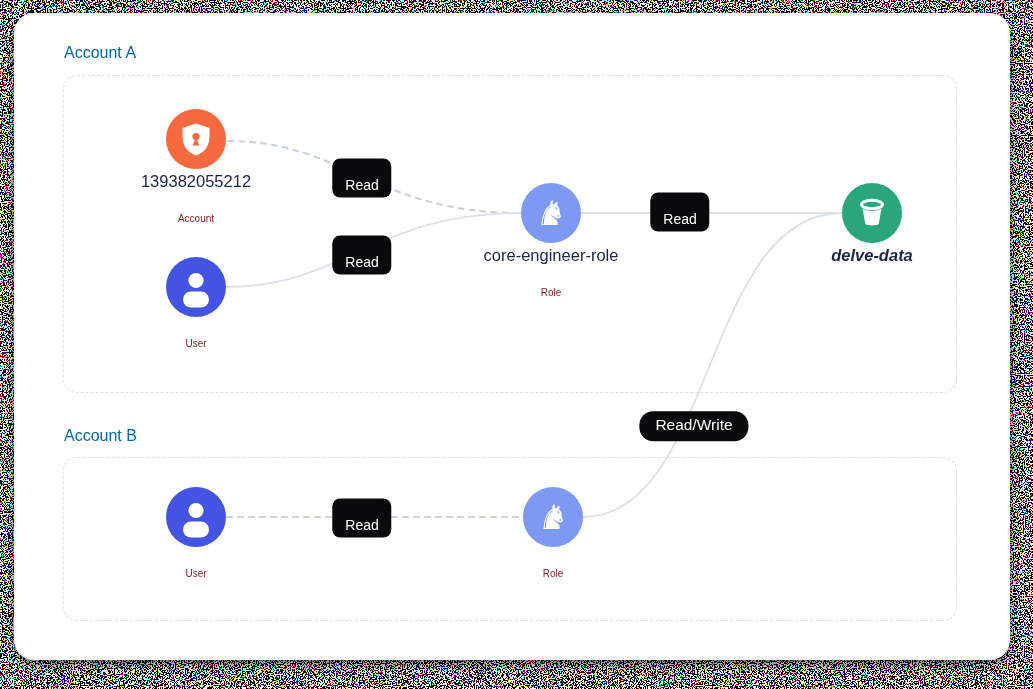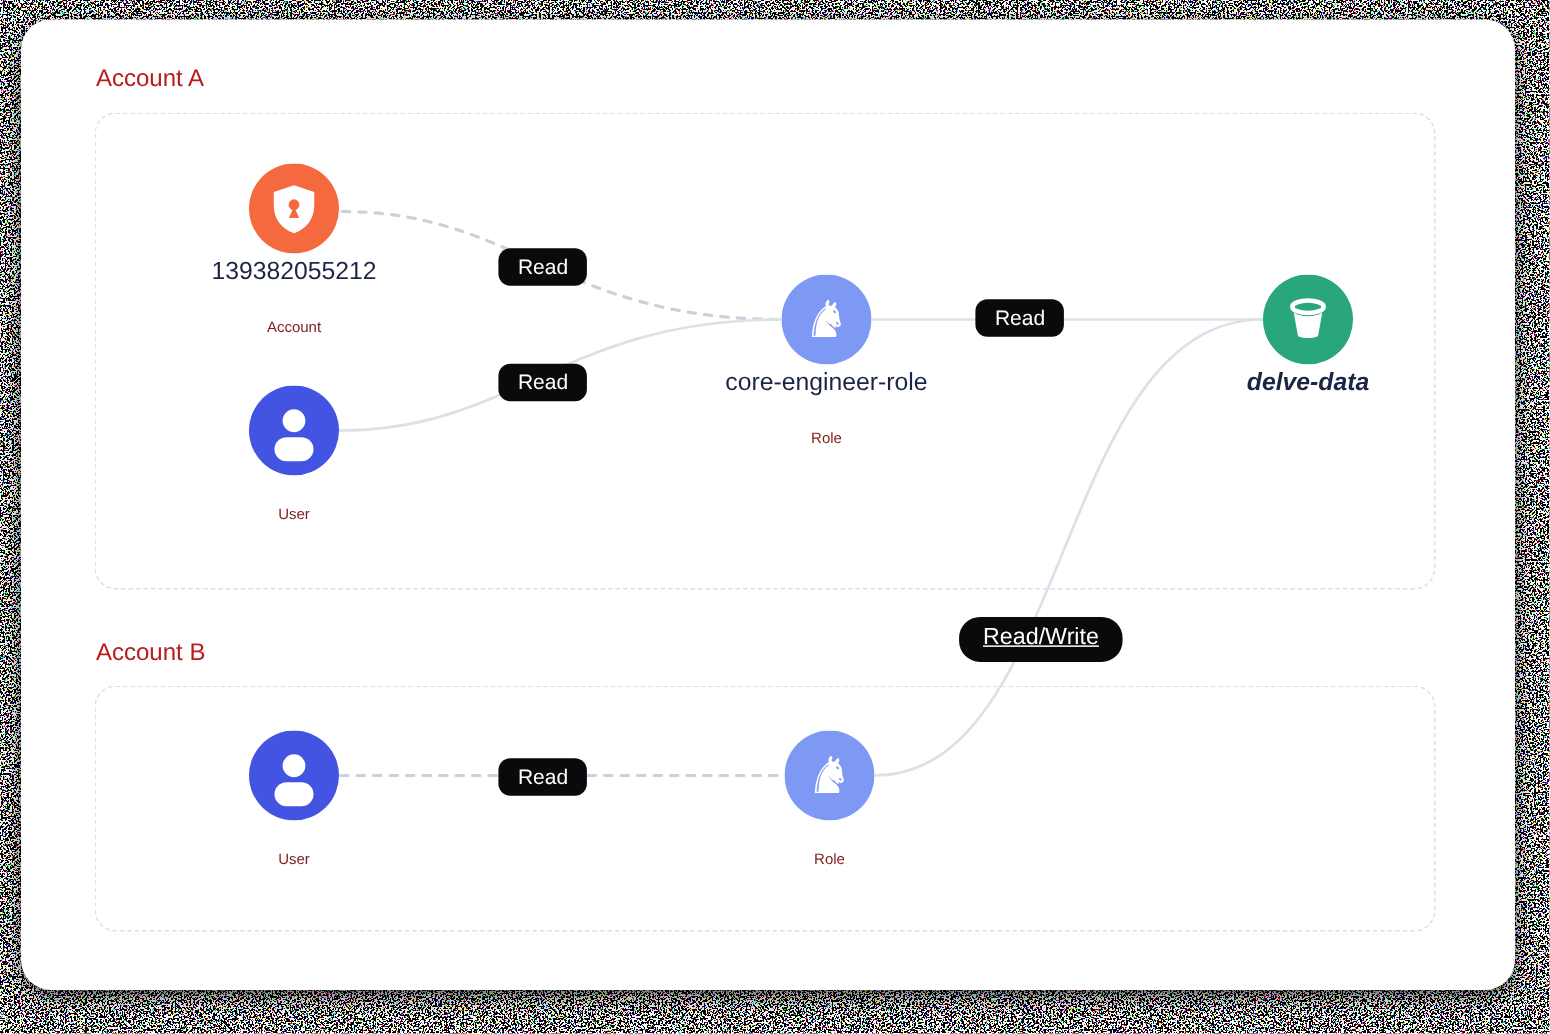--- a/index.html
+++ b/index.html
@@ -2,33 +2,33 @@
 <html><head>
 <meta charset="utf-8">
 <style>
   html,body{margin:0;padding:0;background:#ffffff;}
   .stage{position:relative;width:1033px;height:689px;overflow:hidden;
          font-family:"Liberation Sans","DejaVu Sans",sans-serif;}
   .noise{position:absolute;inset:0;width:1033px;height:689px;z-index:0;display:block;}
   .card{position:absolute;left:14px;top:13px;width:996px;height:647px;background:#ffffff;
         border-radius:20px;z-index:1;
         box-shadow:0 5px 16px rgba(0,0,0,.55),0 1px 5px rgba(0,0,0,.35);}
-  .section-label{position:absolute;font-size:16px;line-height:20px;color:#b91c1c;}
+  .section-label{position:absolute;font-size:16px;line-height:20px;color:#0369a1;}
   .section-box{position:absolute;border:1.5px dashed #d9dee8;border-radius:14px;box-sizing:border-box;}
   .edges{position:absolute;left:0;top:0;width:996px;height:647px;z-index:2;}
   .edge{fill:none;stroke-width:1.8px;}
   .edge.dashed{stroke-width:2.1px;stroke-dasharray:5 6;stroke-linecap:round;}
   .node{position:absolute;width:260px;text-align:center;z-index:3;cursor:pointer;}
   .node-circle{display:block;margin:0 auto;width:60px;height:60px;}
   .node-label{margin-top:1px;font-size:16.5px;line-height:22px;color:#1d2547;white-space:nowrap;}
   .node-label.bold{font-weight:700;}
   .node-sublabel{margin-top:16px;font-size:10px;line-height:21px;color:#7f1d1d;white-space:nowrap;}
   .badge{position:absolute;transform:translate(-50%,-50%);z-index:4;background:#0a0a0c;color:#ffffff;
-         font-size:14px;line-height:1;padding:5px 13px 6px;border-radius:8px;white-space:nowrap;cursor:pointer;}
-  .badge.large{font-size:15.5px;padding:6px 16px 8px;border-radius:14px;text-decoration:underline;}
+         font-size:14px;line-height:1;padding:19px 13px 6px;border-radius:8px;white-space:nowrap;cursor:pointer;}
+  .badge.large{font-size:15.5px;padding:6px 16px 8px;border-radius:14px;}
   .knight-glyph{font-family:"DejaVu Sans",sans-serif;}
 </style>
 </head>
 <body>
 
 <div class="stage">
 
   <svg class="noise" xmlns="http://www.w3.org/2000/svg">
     <defs>
       <filter id="grain" x="0" y="0" width="100%" height="100%">

